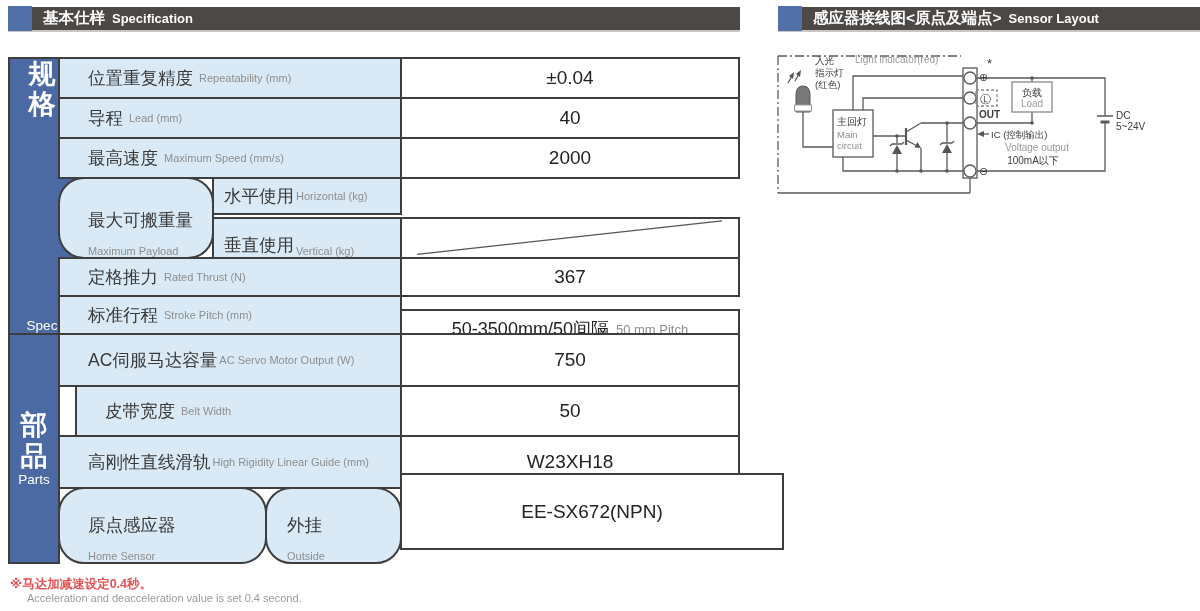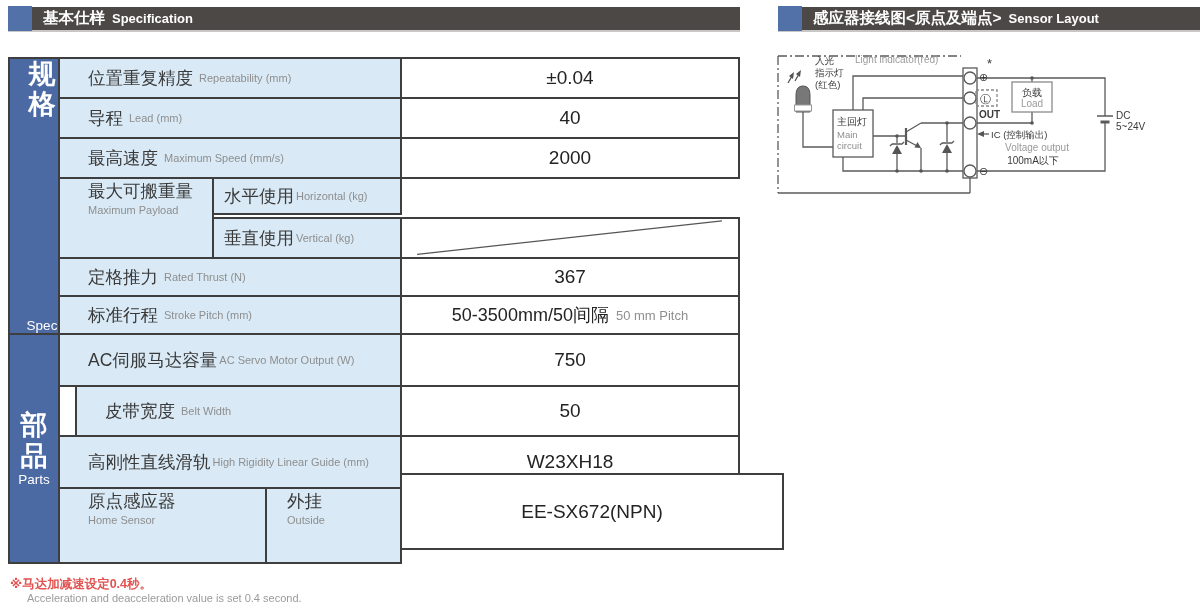--- a/index.html
+++ b/index.html
@@ -11,21 +11,21 @@
   .hdr{height:25px;background:#4c4846;display:flex;align-items:center;
        border-bottom:2px solid #c9c7c5;}
   .hdr .sq{width:24px;height:25px;background:#5271a9;flex:0 0 auto;}
   .hdr .t-zh{color:#fff;font-size:15.5px;font-weight:bold;margin-left:11px;white-space:nowrap;}
   .hdr .t-en{color:#fff;font-size:13px;font-weight:bold;margin-left:7px;white-space:nowrap;}
 
   
   #spec-table{left:8px;top:57px;width:732px;height:507px;}
   .cell{position:absolute;box-sizing:border-box;border:2px solid #3e3e3e;background:#fff;}
   .lbl{background:#d9eaf6;display:flex;align-items:center;padding-left:28px;gap:6px;overflow:hidden;}
-  .lbl.stack{flex-direction:column;align-items:flex-start;justify-content:flex-start;gap:1px;}
+  .lbl.stack{flex-direction:column;align-items:flex-start;justify-content:flex-end;gap:13px;border-radius:26px;}
   .val{display:flex;align-items:center;justify-content:center;gap:7px;
        font-size:19px;color:#232323;}
   .zh{font-size:17.5px;color:#393939;font-weight:500;white-space:nowrap;}
   .en{font-size:11px;color:#8e8e8e;white-space:nowrap;}
   .val .en2{font-size:13px;color:#8e8e8e;}
   .side{background:#4b69a2;display:flex;flex-direction:column;align-items:center;
         justify-content:center;color:#fff;}
   .side .vzh{font-size:27px;font-weight:bold;width:1em;line-height:1.12;
              word-break:break-all;text-align:center;}
   .side .ven{font-size:13.5px;margin-top:1px;}
@@ -94,21 +94,21 @@
     <span class="zh">最大可搬重量</span>
     <span class="en">Maximum Payload</span>
   </div>
   <div class="cell lbl" style="left:204px;top:120px;width:190px;height:38px;padding-left:10px;gap:2px;">
     <span class="zh">水平使用</span>
     <span class="en">Horizontal (kg)</span>
   </div>
   <div class="cell val" style="left:392px;top:120px;width:340px;height:42px;margin-top:46px;">
     <span>85</span>
   </div>
-  <div class="cell lbl" style="left:204px;top:160px;width:190px;height:42px;padding-left:10px;gap:2px;">
+  <div class="cell lbl" style="left:204px;top:160px;width:190px;height:42px;padding-left:10px;gap:2px;align-items:flex-end;">
     <span class="zh">垂直使用</span>
     <span class="en">Vertical (kg)</span>
   </div>
   <div class="cell val diagwrap" style="left:392px;top:160px;width:340px;height:42px;">
     <svg viewBox="0 0 340 42">
       <line x1="1" y1="39" x2="338" y2="2" stroke="#555" stroke-width="1.4"></line>
     </svg>
     <span></span>
   </div>
 
@@ -117,21 +117,21 @@
     <span class="en">Rated Thrust (N)</span>
   </div>
   <div class="cell val" style="left:392px;top:200px;width:340px;height:40px;">
     <span>367</span>
   </div>
 
   <div class="cell lbl" style="left:50px;top:238px;width:344px;height:40px;">
     <span class="zh">标准行程</span>
     <span class="en">Stroke Pitch (mm)</span>
   </div>
-  <div class="cell val" style="left:392px;top:238px;width:340px;height:40px;font-size:18px;">
+  <div class="cell val" style="left:392px;top:252px;width:340px;height:40px;font-size:18px;">
     <span>50-3500mm/50间隔</span>
     <span class="en2">50 mm Pitch</span>
   </div>
 
   <div class="cell lbl" style="left:50px;top:276px;width:344px;height:54px;gap:2px;">
     <span class="zh">AC伺服马达容量</span>
     <span class="en">AC Servo Motor Output (W)</span>
   </div>
   <div class="cell val" style="left:392px;top:276px;width:340px;height:54px;">
     <span>750</span>

